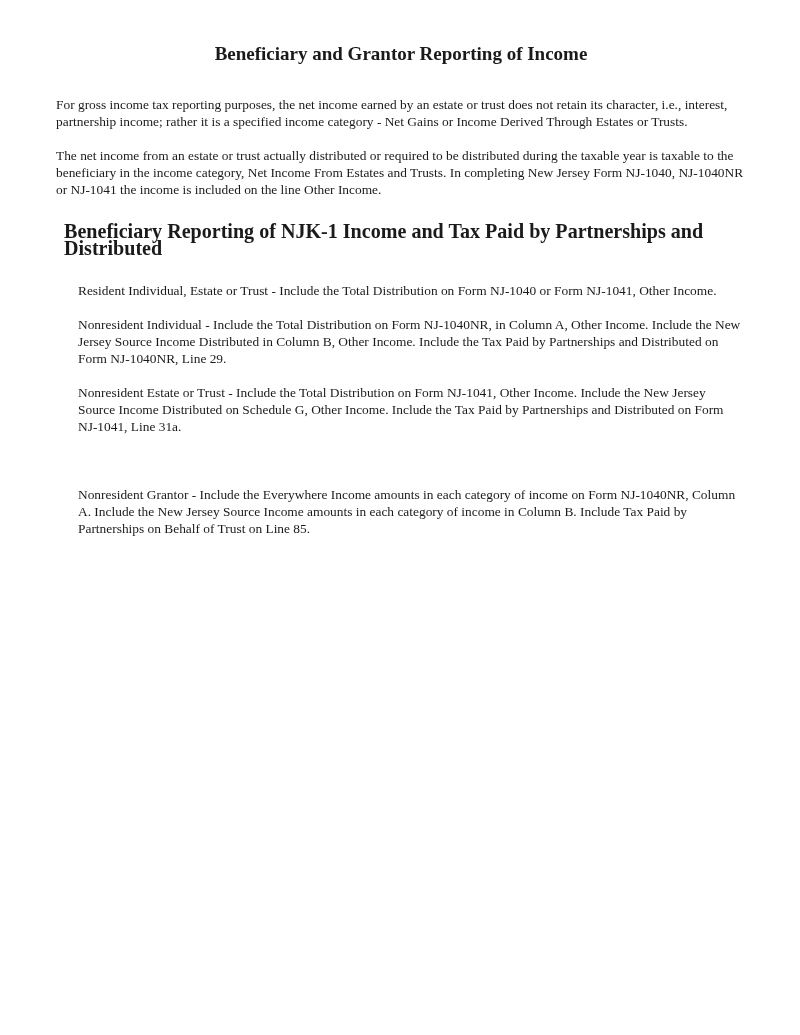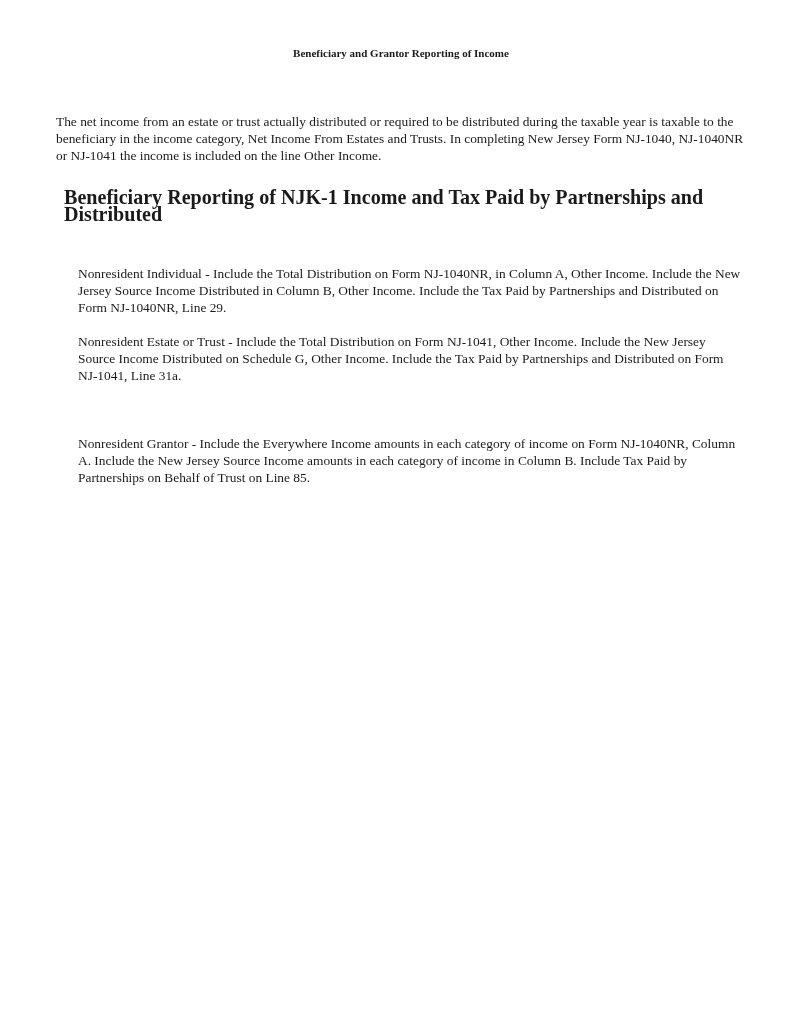--- a/index.html
+++ b/index.html
@@ -19,21 +19,21 @@
     }
     .page {
       position: absolute;
       left: 56px;
       top: 45px;
       width: 690px;
     }
     .title {
       text-align: center;
       font-weight: bold;
-      font-size: 11px;
+      font-size: 19px;
       margin: 0;
       height: 17px;
       padding-left: 0;
     }
     .para {
       margin: 0;
     }
     .section-heading {
       font-weight: bold;
       margin: 8px;
@@ -46,29 +46,31 @@
     .gap-title { height: 34px; }
     .gap { height: 17px; }
   </style>
 </head>
 <body>
 
 <div class="page">
   <h1 class="title">Beneficiary and Grantor Reporting of Income</h1>
   <div class="gap-title"></div>
 
+  <p class="para">For gross income tax reporting purposes, the net income earned by an estate or trust does not retain its character, i.e., interest, partnership income; rather it is a specified income category - Net Gains or Income Derived Through Estates or Trusts.</p>
   <div class="gap"></div>
 
   <p class="para">The net income from an estate or trust actually distributed or required to be distributed during the taxable year is taxable to the beneficiary in the income category, Net Income From Estates and Trusts.  In completing New Jersey Form NJ-1040, NJ-1040NR or NJ-1041 the income is included on the line Other Income.</p>
   <div class="gap"></div>
 
   <section>
     <h2 class="section-heading">Beneficiary Reporting of NJK-1 Income and Tax Paid by Partnerships and Distributed</h2>
     <div class="gap"></div>
 
+    <p class="para indent">Resident Individual, Estate or Trust - Include the Total Distribution on Form NJ-1040 or Form NJ-1041, Other Income.</p>
     <div class="gap"></div>
 
     <p class="para indent">Nonresident Individual - Include the Total Distribution on Form NJ-1040NR, in Column A, Other Income.  Include the New Jersey Source Income Distributed in Column B, Other Income.  Include the Tax Paid by Partnerships and Distributed on Form NJ-1040NR, Line 29.</p>
     <div class="gap"></div>
 
     <p class="para indent">Nonresident Estate or Trust - Include the Total Distribution on Form NJ-1041, Other Income.  Include the New Jersey Source Income Distributed on Schedule G, Other Income.  Include the Tax Paid by Partnerships and Distributed on Form NJ-1041, Line 31a.</p>
     <div class="gap"></div>
   </section>
 
   <section>

